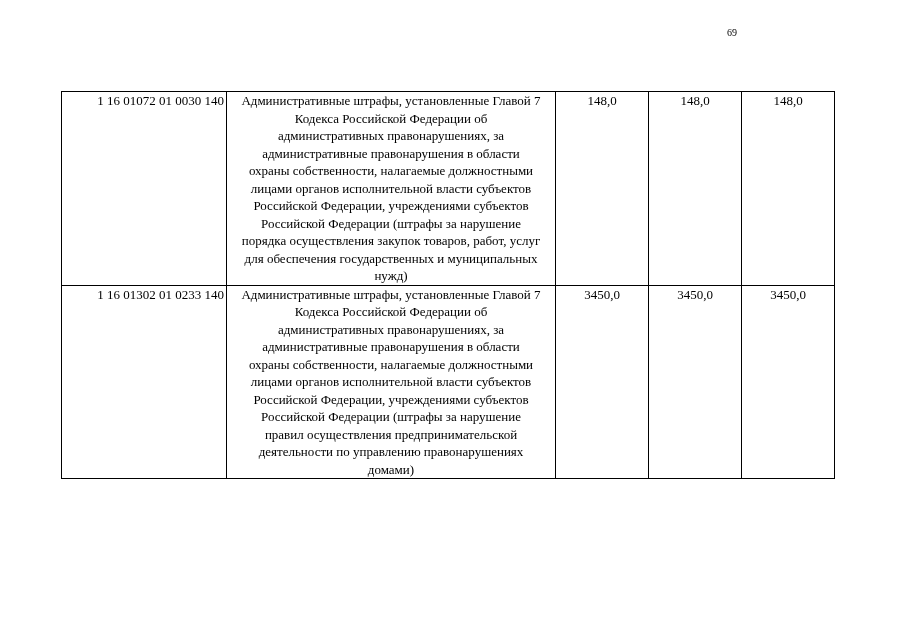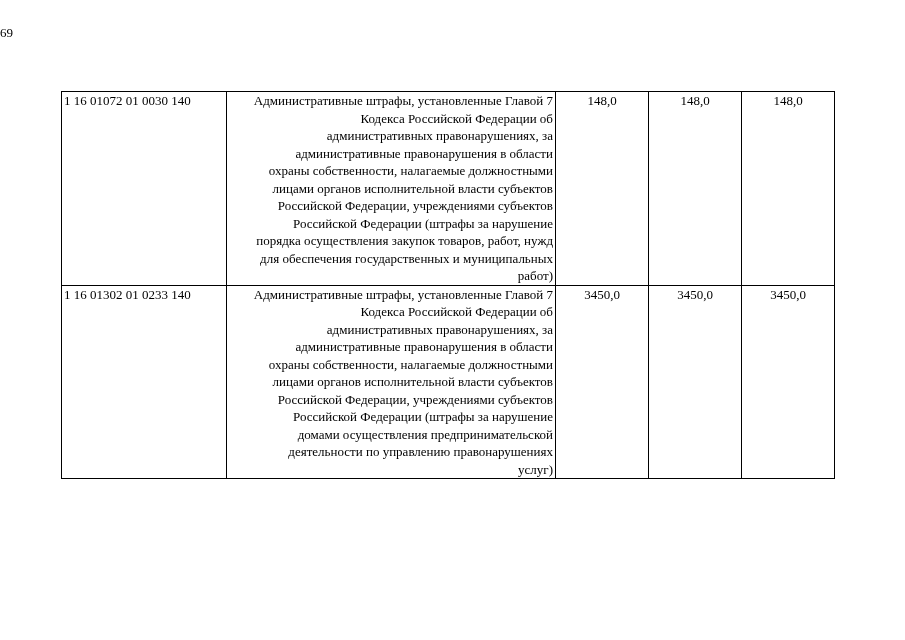--- a/index.html
+++ b/index.html
@@ -3,32 +3,32 @@
 <meta charset="utf-8">
 <style>
   html, body { margin: 0; padding: 0; background: #ffffff; }
   body {
     width: 905px; height: 640px; position: relative; overflow: hidden;
     font-family: "Liberation Serif", "DejaVu Serif", serif;
     color: #000;
   }
   .page-number {
     position: absolute; top: 27px; left: 0; width: 737px;
-    text-align: left; font-size: 13px; line-height: 12px;
+    text-align: right; font-size: 10px; line-height: 12px;
   }
   table.doc-table {
     position: absolute; left: 61px; top: 91px;
     border-collapse: collapse; table-layout: fixed;
     font-size: 13px; line-height: 17.5px;
   }
   table.doc-table td {
     border: 1px solid #000; padding: 0 2px; vertical-align: top;
   }
-  td.code { width: 160px; text-align: left; padding-top: 1px; }
-  td.desc { width: 324px; text-align: right; padding-top: 1px; margin-left: 36px; }
+  td.code { width: 160px; text-align: right; padding-top: 1px; }
+  td.desc { width: 324px; text-align: center; padding-top: 1px; margin-left: 36px; }
   td.num { width: 88px; text-align: center; vertical-align: middle; padding-right: 1px; }
   .desc-text { display: block; }
 </style>
 </head>
 <body>
 
 <div class="page-number">69</div>
 
 <table class="doc-table">
   <tbody>
@@ -36,41 +36,41 @@
       <td class="code">1 16 01072 01 0030 140</td>
       <td class="desc">
         <span class="desc-text">Административные штрафы, установленные Главой 7</span>
         <span class="desc-text">Кодекса Российской Федерации об</span>
         <span class="desc-text">административных правонарушениях, за</span>
         <span class="desc-text">административные правонарушения в области</span>
         <span class="desc-text">охраны собственности, налагаемые должностными</span>
         <span class="desc-text">лицами органов исполнительной власти субъектов</span>
         <span class="desc-text">Российской Федерации, учреждениями субъектов</span>
         <span class="desc-text">Российской Федерации (штрафы за нарушение</span>
-        <span class="desc-text">порядка осуществления закупок товаров, работ, нужд</span>
+        <span class="desc-text">порядка осуществления закупок товаров, работ, услуг</span>
         <span class="desc-text">для обеспечения государственных и муниципальных</span>
-        <span class="desc-text">работ)</span>
+        <span class="desc-text">нужд)</span>
       </td>
       <td class="num">148,0</td>
       <td class="num">148,0</td>
       <td class="num">148,0</td>
     </tr>
     <tr>
       <td class="code">1 16 01302 01 0233 140</td>
       <td class="desc">
         <span class="desc-text">Административные штрафы, установленные Главой 7</span>
         <span class="desc-text">Кодекса Российской Федерации об</span>
         <span class="desc-text">административных правонарушениях, за</span>
         <span class="desc-text">административные правонарушения в области</span>
         <span class="desc-text">охраны собственности, налагаемые должностными</span>
         <span class="desc-text">лицами органов исполнительной власти субъектов</span>
         <span class="desc-text">Российской Федерации, учреждениями субъектов</span>
         <span class="desc-text">Российской Федерации (штрафы за нарушение</span>
-        <span class="desc-text">домами осуществления предпринимательской</span>
+        <span class="desc-text">правил осуществления предпринимательской</span>
         <span class="desc-text">деятельности по управлению правонарушениях</span>
-        <span class="desc-text">услуг)</span>
+        <span class="desc-text">домами)</span>
       </td>
       <td class="num">3450,0</td>
       <td class="num">3450,0</td>
       <td class="num">3450,0</td>
     </tr>
   </tbody>
 </table>
 
 </body></html>

